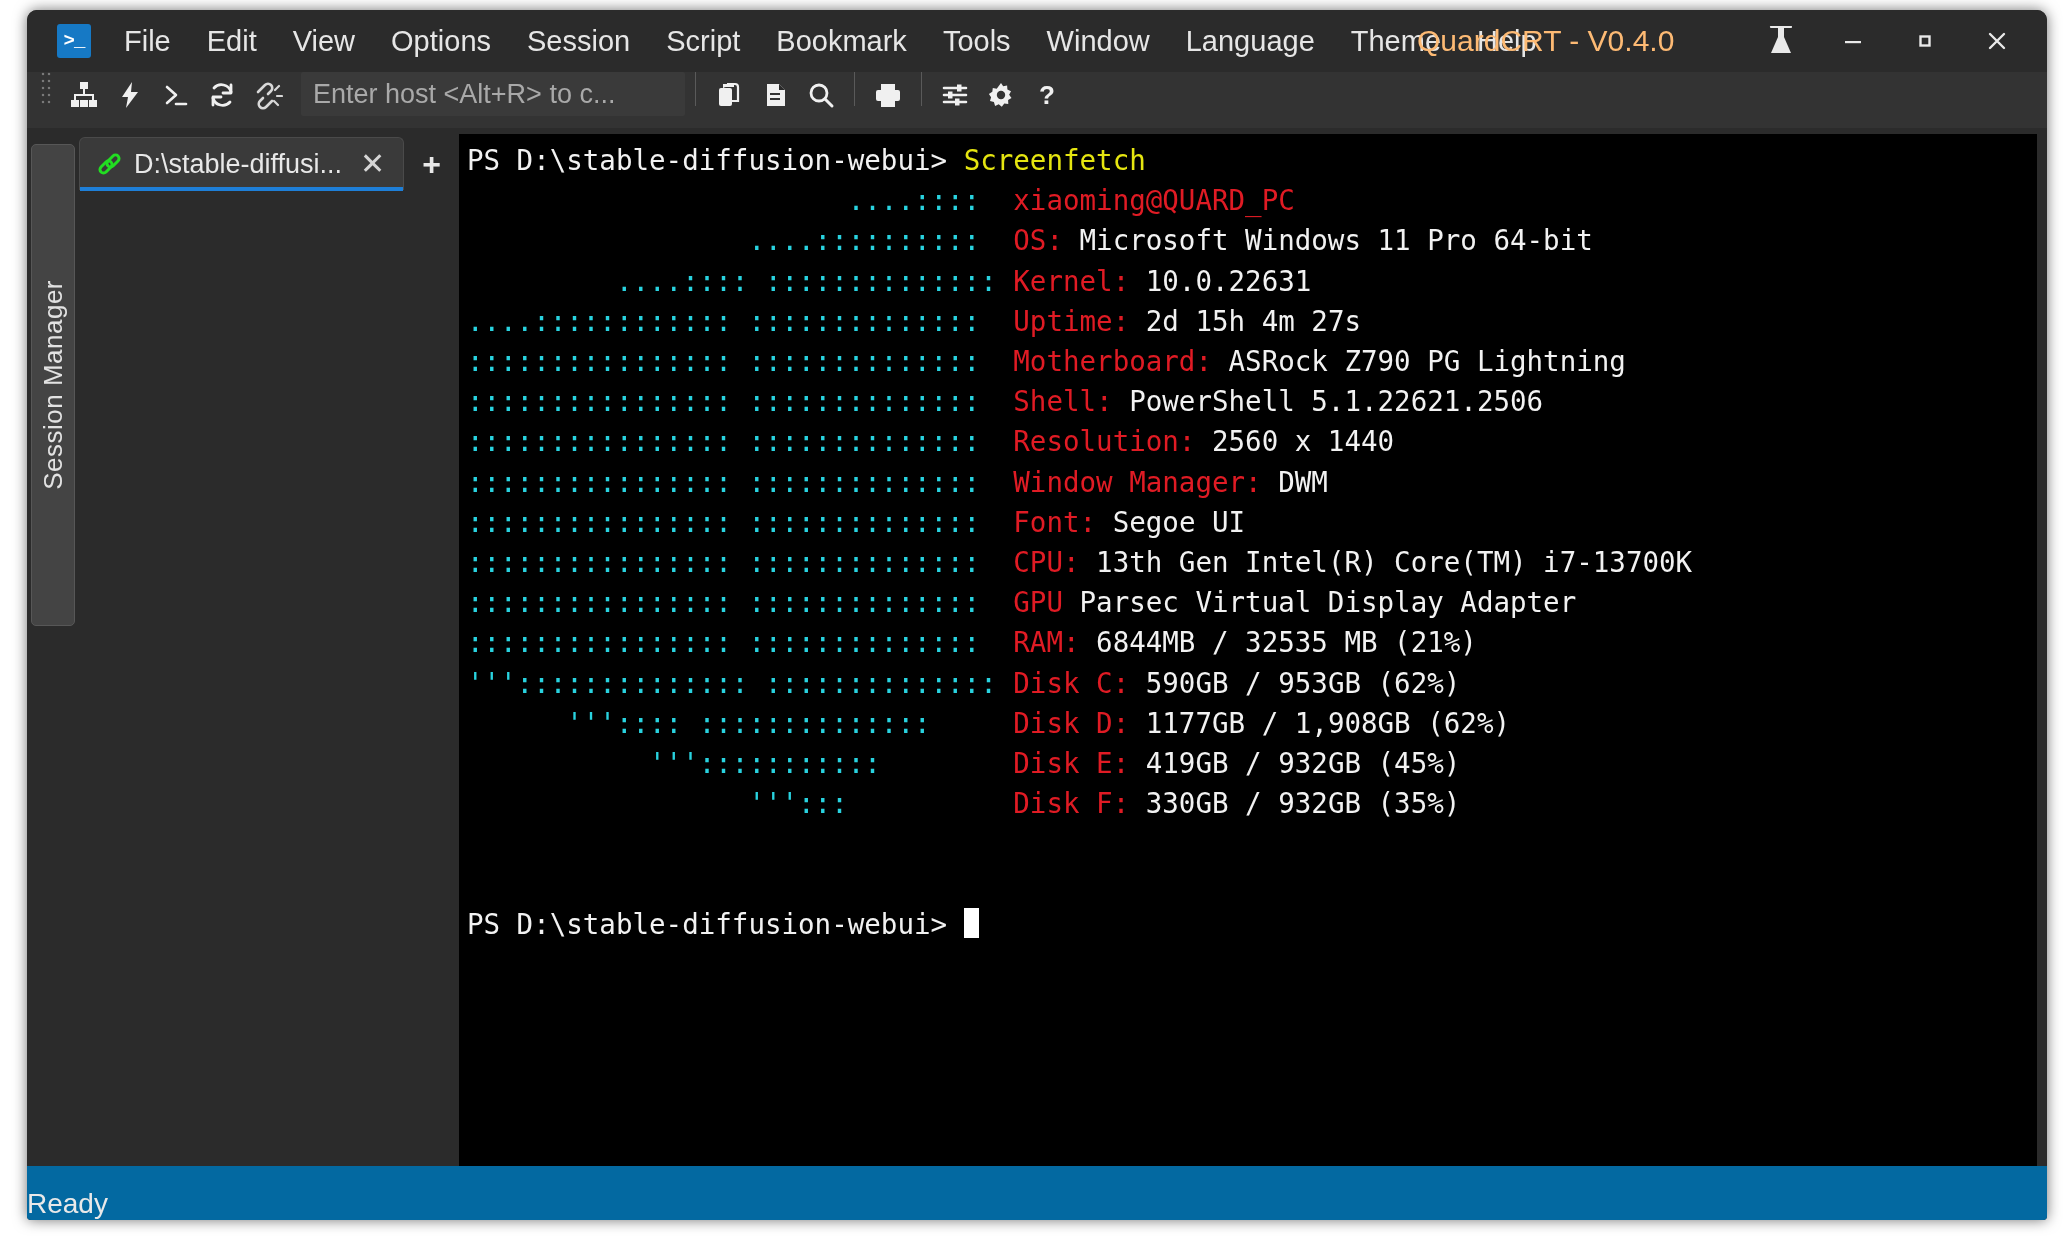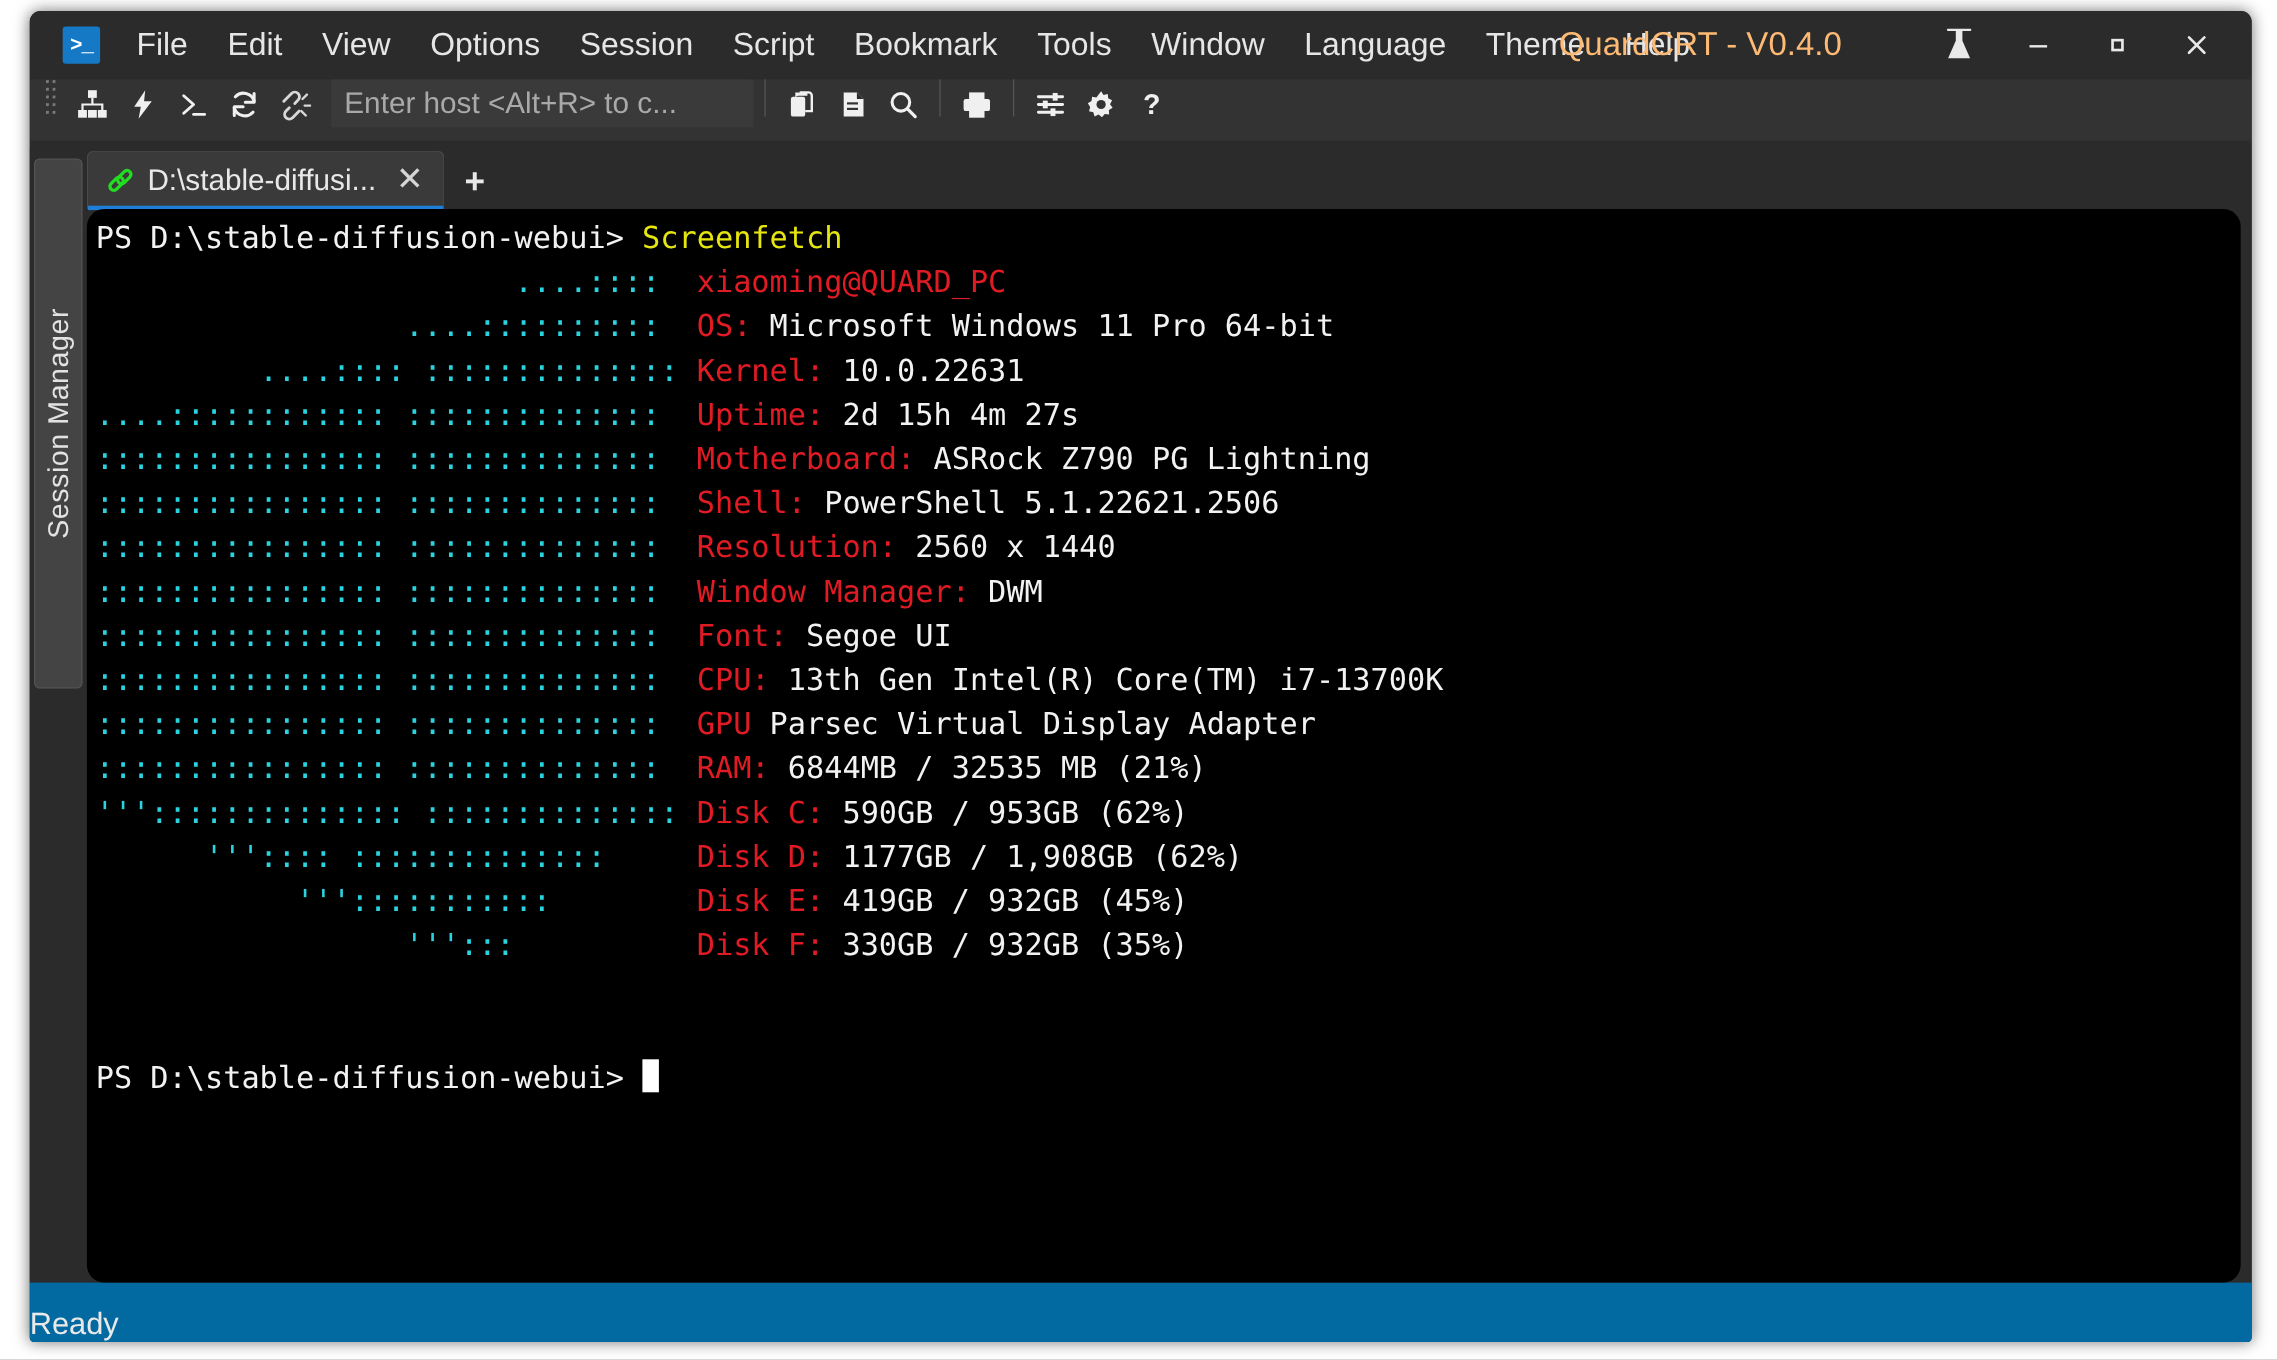--- a/index.html
+++ b/index.html
@@ -178,21 +178,21 @@
     color: #e2e2e2;
     font-size: 26px;
     white-space: nowrap;
     letter-spacing: 0.5px;
   }
 
   
   #content-col {
     flex: 1 1 auto;
     display: flex;
-    flex-direction: column;
+    flex-direction: row;
     min-width: 0;
     padding-right: 10px;
   }
 
   
   #tab-strip {
     height: 56px;
     flex: 0 0 auto;
     display: flex;
     align-items: flex-end;
@@ -238,21 +238,20 @@
   .chain-icon { display:block; }
 
   
   #terminal {
     flex: 1 1 auto;
     background: #000000;
     overflow: hidden;
     padding: 6px 0 0 8px;
     min-height: 0;
     position: relative;
-    border-radius: 16px;
   }
   #terminal-lines {
     font-family: "DejaVu Sans Mono", "Liberation Mono", monospace;
     font-size: 27.5px;
     line-height: 40.2px;
     white-space: pre;
     color: #ffffff;
     letter-spacing: 0px;
   }
   .c-white  { color: #f2f2f2; }

